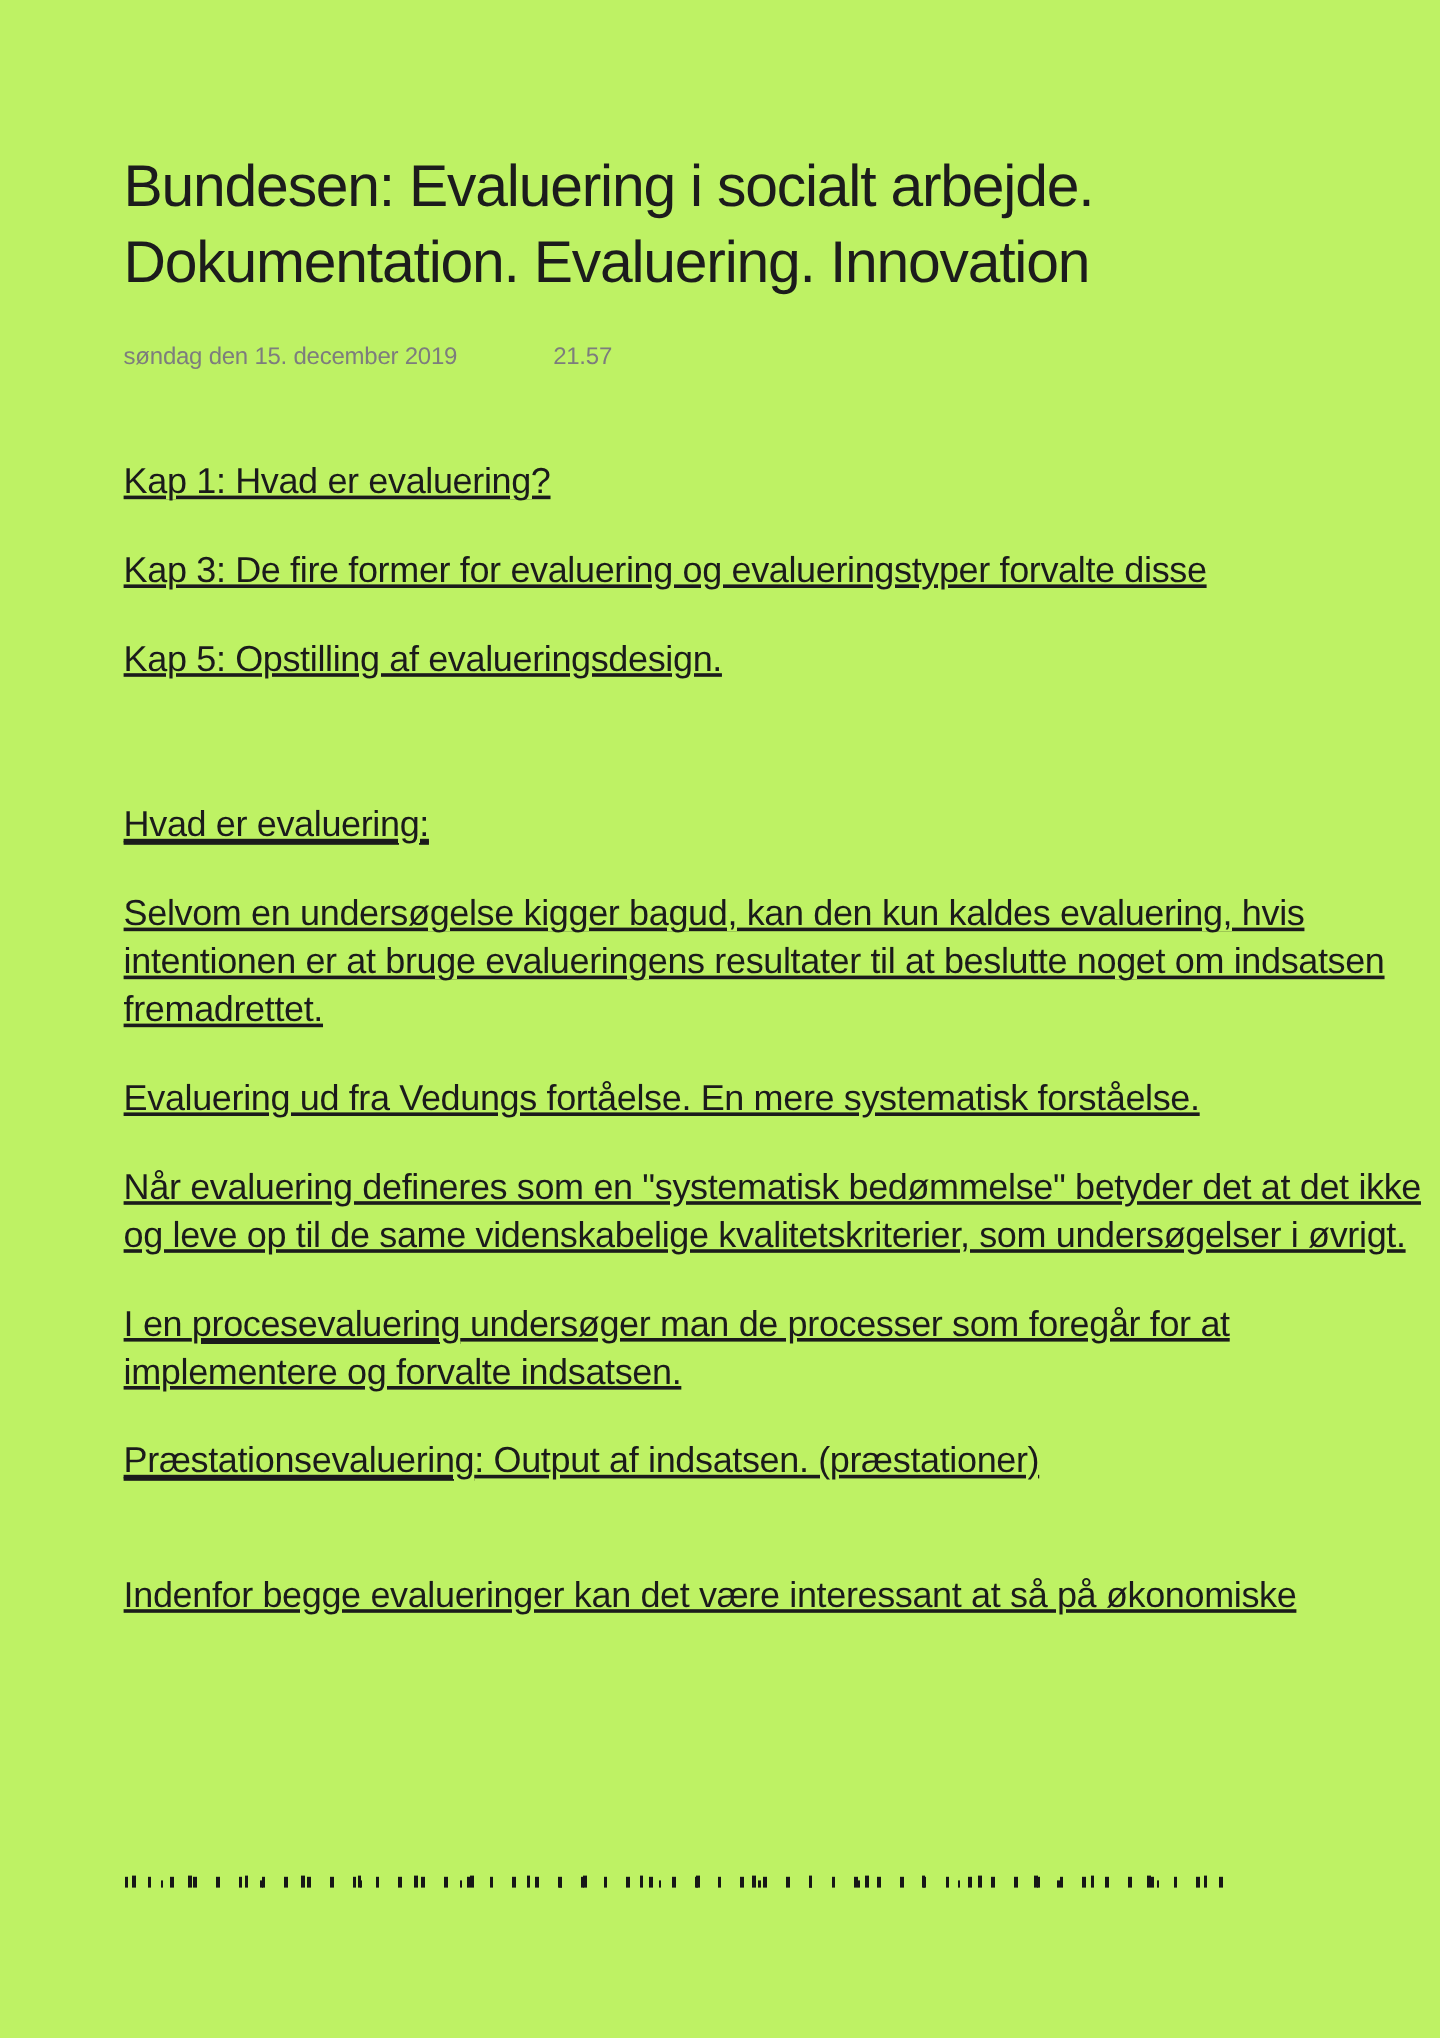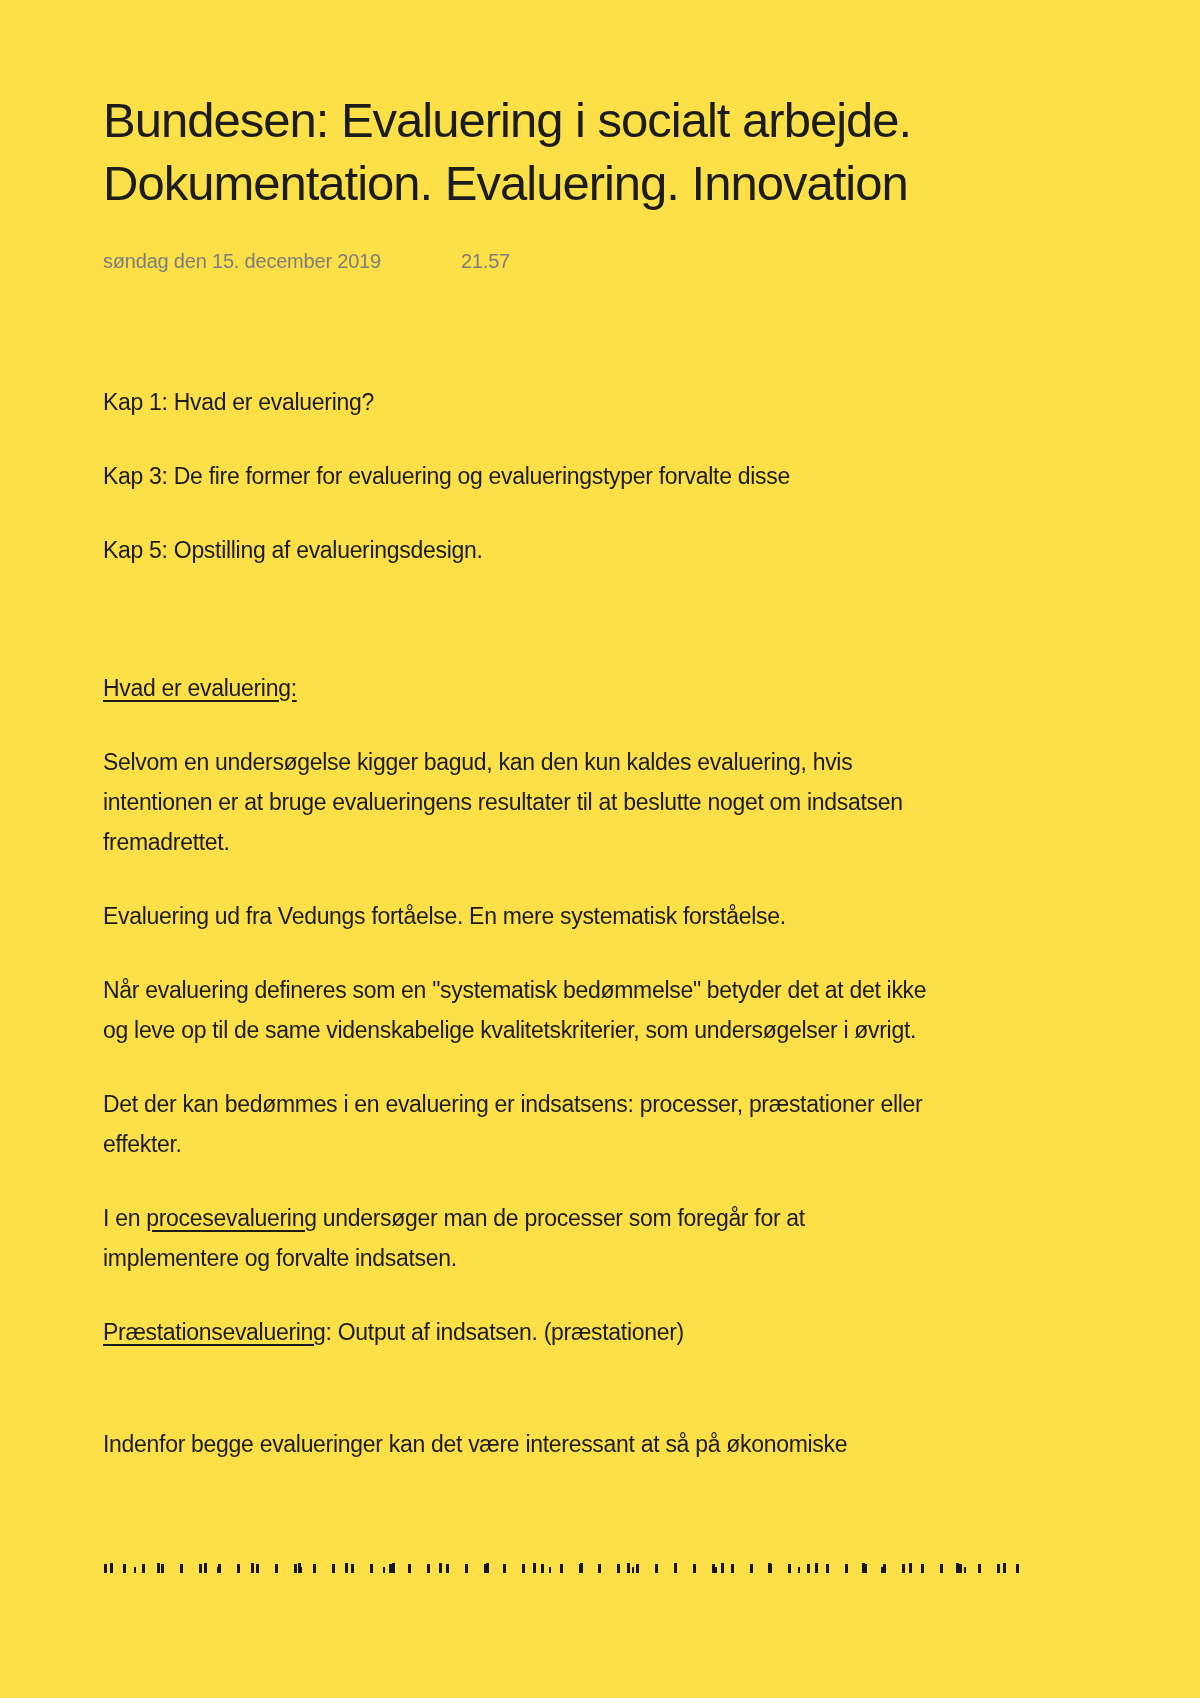--- a/index.html
+++ b/index.html
@@ -4,23 +4,23 @@
 <style>
   html, body {
     margin: 0;
     padding: 0;
     background: #ffffff;
   }
   .page {
     position: relative;
     width: 1200px;
     height: 1698px;
-    background: #fde047;
+    background: #bef264;
     box-sizing: border-box;
-    padding: 56px 0 0 103px;
+    padding: 92px 0 0 103px;
     overflow: hidden;
     font-family: "Liberation Sans", "DejaVu Sans", sans-serif;
     color: #1b1b1b;
   }
   .title {
     font-size: 49px;
     line-height: 63px;
     font-weight: 400;
     letter-spacing: -1px;
     color: #1c1c1c;
@@ -30,25 +30,26 @@
   .dateline {
     margin-top: 1px;
     font-size: 20px;
     line-height: 26px;
     color: #7d7d7d;
     letter-spacing: -0.2px;
     white-space: nowrap;
   }
   .dateline .time { margin-left: 80px; }
   .content {
-    margin-top: 108px;
+    margin-top: 72px;
     width: 950px;
-    font-size: 23px;
+    font-size: 30px;
     line-height: 40px;
     letter-spacing: -0.3px;
+    text-decoration: underline;
   }
   .block { margin: 0; }
   .block .line { white-space: nowrap; }
   .gap-md  { margin-bottom: 34px; }
   .gap-lg  { margin-bottom: 72px; }
   .gap-xl  { margin-bottom: 98px; }
   .gap-none{ margin-bottom: 0; }
   .u { text-decoration: underline; text-underline-offset: 4px; }
   
   .clipped-line {
@@ -96,24 +97,20 @@
         <div class="line"><span>fremadrettet.</span></div>
       </div>
       <div class="block gap-md">
         <div class="line"><span>Evaluering ud fra Vedungs fortåelse. En mere systematisk forståelse.</span></div>
       </div>
       <div class="block gap-md">
         <div class="line"><span>Når evaluering defineres som en "systematisk bedømmelse" betyder det at det ikke</span></div>
         <div class="line"><span>og leve op til de same videnskabelige kvalitetskriterier, som undersøgelser i øvrigt.</span></div>
       </div>
       <div class="block gap-md">
-        <div class="line"><span>Det der kan bedømmes i en evaluering er indsatsens: processer, præstationer eller</span></div>
-        <div class="line"><span>effekter.</span></div>
-      </div>
-      <div class="block gap-md">
         <div class="line"><span>I en </span><span class="u">procesevaluering</span><span> undersøger man de processer som foregår for at</span></div>
         <div class="line"><span>implementere og forvalte indsatsen.</span></div>
       </div>
       <div class="block gap-lg">
         <div class="line"><span class="u">Præstationsevaluering</span><span>: Output af indsatsen. (præstationer)</span></div>
       </div>
       <div class="block gap-none">
         <div class="line"><span>Indenfor begge evalueringer kan det være interessant at så på økonomiske</span></div>
       </div>
     </div>

